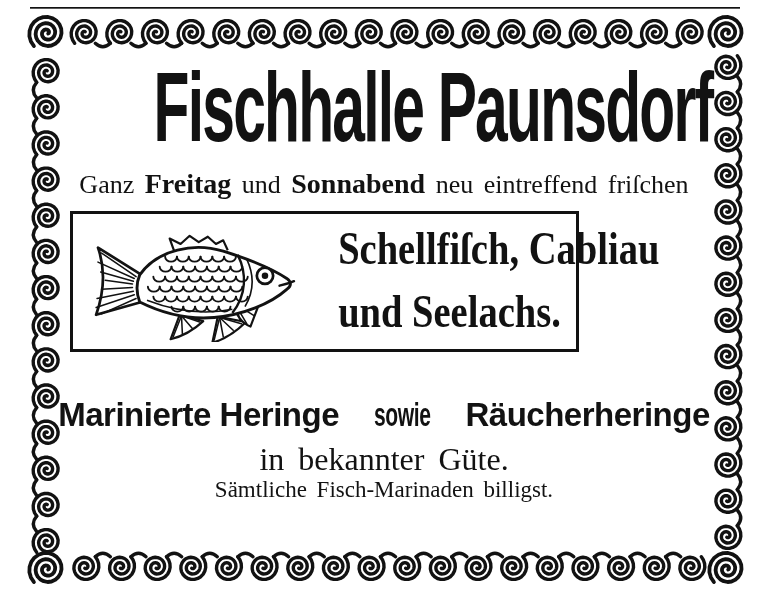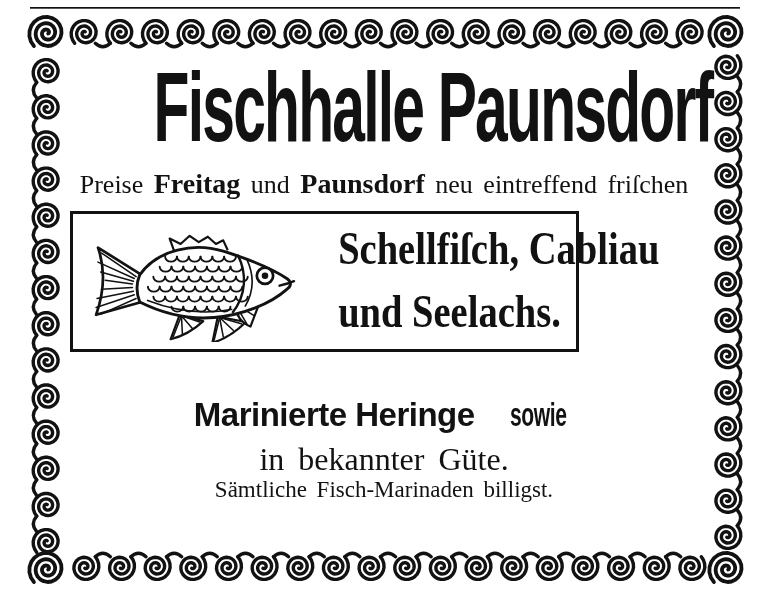--- a/index.html
+++ b/index.html
@@ -197,21 +197,21 @@
         <path d="M510.1,30.7 Q 517.9,23.9 525.7,30.7" fill="none" stroke="#121212" stroke-width="3.4" stroke-linecap="round" stroke-linejoin="round"></path>
       </g>
       <path d="M33.9,46.1L30.9,41.4L29.4,36.2L29.6,30.8L31.3,25.9L34.4,21.7L38.5,18.7L43.2,17.1L48.1,17.0L52.7,18.3L56.6,20.9L59.5,24.5L61.2,28.7L61.5,33.2L60.5,37.4L58.3,41.0L55.2,43.8L51.5,45.5L47.6,46.0L43.8,45.2L40.4,43.5L37.8,40.8L36.2,37.6L35.6,34.2L36.1,30.8L37.5,27.8L39.7,25.4L42.5,23.9L45.5,23.2L48.4,23.5L51.0,24.6L53.1,26.4L54.5,28.7L55.2,31.2L55.0,33.7L54.2,36.0L52.7,37.8L50.9,39.0L48.8,39.6L46.8,39.5L44.9,38.9L43.5,37.7L42.5,36.3L42.0,34.7L42.0,33.1L42.5,31.7L43.4,30.6L44.4,29.9L45.6,29.5L46.7,29.6L47.7,29.9L48.4,30.5L48.9,31.3L49.0,32.1L48.9,32.7L48.6,33.3L48.2,33.6" fill="none" stroke="#121212" stroke-width="3.8" stroke-linecap="round" stroke-linejoin="round"></path>
       <path d="M713.9,46.1L710.9,41.4L709.4,36.2L709.6,30.8L711.3,25.9L714.4,21.7L718.5,18.7L723.2,17.1L728.1,17.0L732.7,18.3L736.6,20.9L739.5,24.5L741.2,28.7L741.5,33.2L740.5,37.4L738.3,41.0L735.2,43.8L731.5,45.5L727.6,46.0L723.8,45.2L720.4,43.5L717.8,40.8L716.2,37.6L715.6,34.2L716.1,30.8L717.5,27.8L719.7,25.4L722.5,23.9L725.5,23.2L728.4,23.5L731.0,24.6L733.1,26.4L734.5,28.7L735.2,31.2L735.0,33.7L734.2,36.0L732.7,37.8L730.9,39.0L728.8,39.6L726.8,39.5L724.9,38.9L723.5,37.7L722.5,36.3L722.0,34.7L722.0,33.1L722.5,31.7L723.4,30.6L724.4,29.9L725.6,29.5L726.7,29.6L727.7,29.9L728.4,30.5L728.9,31.3L729.0,32.1L728.9,32.7L728.6,33.3L728.2,33.6" fill="none" stroke="#121212" stroke-width="3.8" stroke-linecap="round" stroke-linejoin="round"></path>
       <path d="M33.9,582.1L30.9,577.4L29.4,572.2L29.6,566.8L31.3,561.9L34.4,557.7L38.5,554.7L43.2,553.1L48.1,553.0L52.7,554.3L56.6,556.9L59.5,560.5L61.2,564.7L61.5,569.2L60.5,573.4L58.3,577.0L55.2,579.8L51.5,581.5L47.6,582.0L43.8,581.2L40.4,579.5L37.8,576.8L36.2,573.6L35.6,570.2L36.1,566.8L37.5,563.8L39.7,561.4L42.5,559.9L45.5,559.2L48.4,559.5L51.0,560.6L53.1,562.4L54.5,564.7L55.2,567.2L55.0,569.7L54.2,572.0L52.7,573.8L50.9,575.0L48.8,575.6L46.8,575.5L44.9,574.9L43.5,573.7L42.5,572.3L42.0,570.7L42.0,569.1L42.5,567.7L43.4,566.6L44.4,565.9L45.6,565.5L46.7,565.6L47.7,565.9L48.4,566.5L48.9,567.3L49.0,568.1L48.9,568.7L48.6,569.3L48.2,569.6" fill="none" stroke="#121212" stroke-width="3.8" stroke-linecap="round" stroke-linejoin="round"></path>
       <path d="M713.9,582.1L710.9,577.4L709.4,572.2L709.6,566.8L711.3,561.9L714.4,557.7L718.5,554.7L723.2,553.1L728.1,553.0L732.7,554.3L736.6,556.9L739.5,560.5L741.2,564.7L741.5,569.2L740.5,573.4L738.3,577.0L735.2,579.8L731.5,581.5L727.6,582.0L723.8,581.2L720.4,579.5L717.8,576.8L716.2,573.6L715.6,570.2L716.1,566.8L717.5,563.8L719.7,561.4L722.5,559.9L725.5,559.2L728.4,559.5L731.0,560.6L733.1,562.4L734.5,564.7L735.2,567.2L735.0,569.7L734.2,572.0L732.7,573.8L730.9,575.0L728.8,575.6L726.8,575.5L724.9,574.9L723.5,573.7L722.5,572.3L722.0,570.7L722.0,569.1L722.5,567.7L723.4,566.6L724.4,565.9L725.6,565.5L726.7,565.6L727.7,565.9L728.4,566.5L728.9,567.3L729.0,568.1L728.9,568.7L728.6,569.3L728.2,569.6" fill="none" stroke="#121212" stroke-width="3.8" stroke-linecap="round" stroke-linejoin="round"></path>
     </svg>
 
   <div class="line title">Fischhalle Paunsdorf</div>
 
-  <div class="line subtitle"><span>Preise </span><b>Freitag</b><span> und </span><b>Paunsdorf</b><span> neu eintreffend friſchen</span></div>
+  <div class="line subtitle"><span>Ganz </span><b>Freitag</b><span> und </span><b>Sonnabend</b><span> neu eintreffend friſchen</span></div>
 
   <div class="product-box">
     <svg class="fish" viewBox="0 0 240 130" xmlns="http://www.w3.org/2000/svg">
 
       <path d="M60,56 L12,26 Q24,60 10,100 L60,86 Q52,70 60,56 Z" fill="#ffffff" stroke="#121212" stroke-width="3" stroke-linejoin="round"></path>
       <g id="tail-rays">
           <path d="M54,58 L16,32" fill="none" stroke="#121212" stroke-width="1.7" stroke-linecap="round" stroke-linejoin="round"></path>
           <path d="M52,60 L12,42" fill="none" stroke="#121212" stroke-width="1.7" stroke-linecap="round" stroke-linejoin="round"></path>
           <path d="M51,63 L15,53" fill="none" stroke="#121212" stroke-width="1.7" stroke-linecap="round" stroke-linejoin="round"></path>
           <path d="M50,66 L20,62" fill="none" stroke="#121212" stroke-width="1.7" stroke-linecap="round" stroke-linejoin="round"></path>
@@ -300,20 +300,21 @@
     <div class="product-text">
       <div>Schellfiſch, Cabliau</div>
       <div>und Seelachs.</div>
     </div>
   </div>
 
 
   <div class="heringe">
       <span>Marinierte Heringe</span>
       <span class="sowie">sowie</span>
+      <span>Räucherheringe</span>
     </div>
 
   <div class="line guete">in bekannter Güte.</div>
 
   <div class="line marinaden">Sämtliche Fisch-Marinaden billigst.</div>
 
 
 </div>
 
 </body></html>

